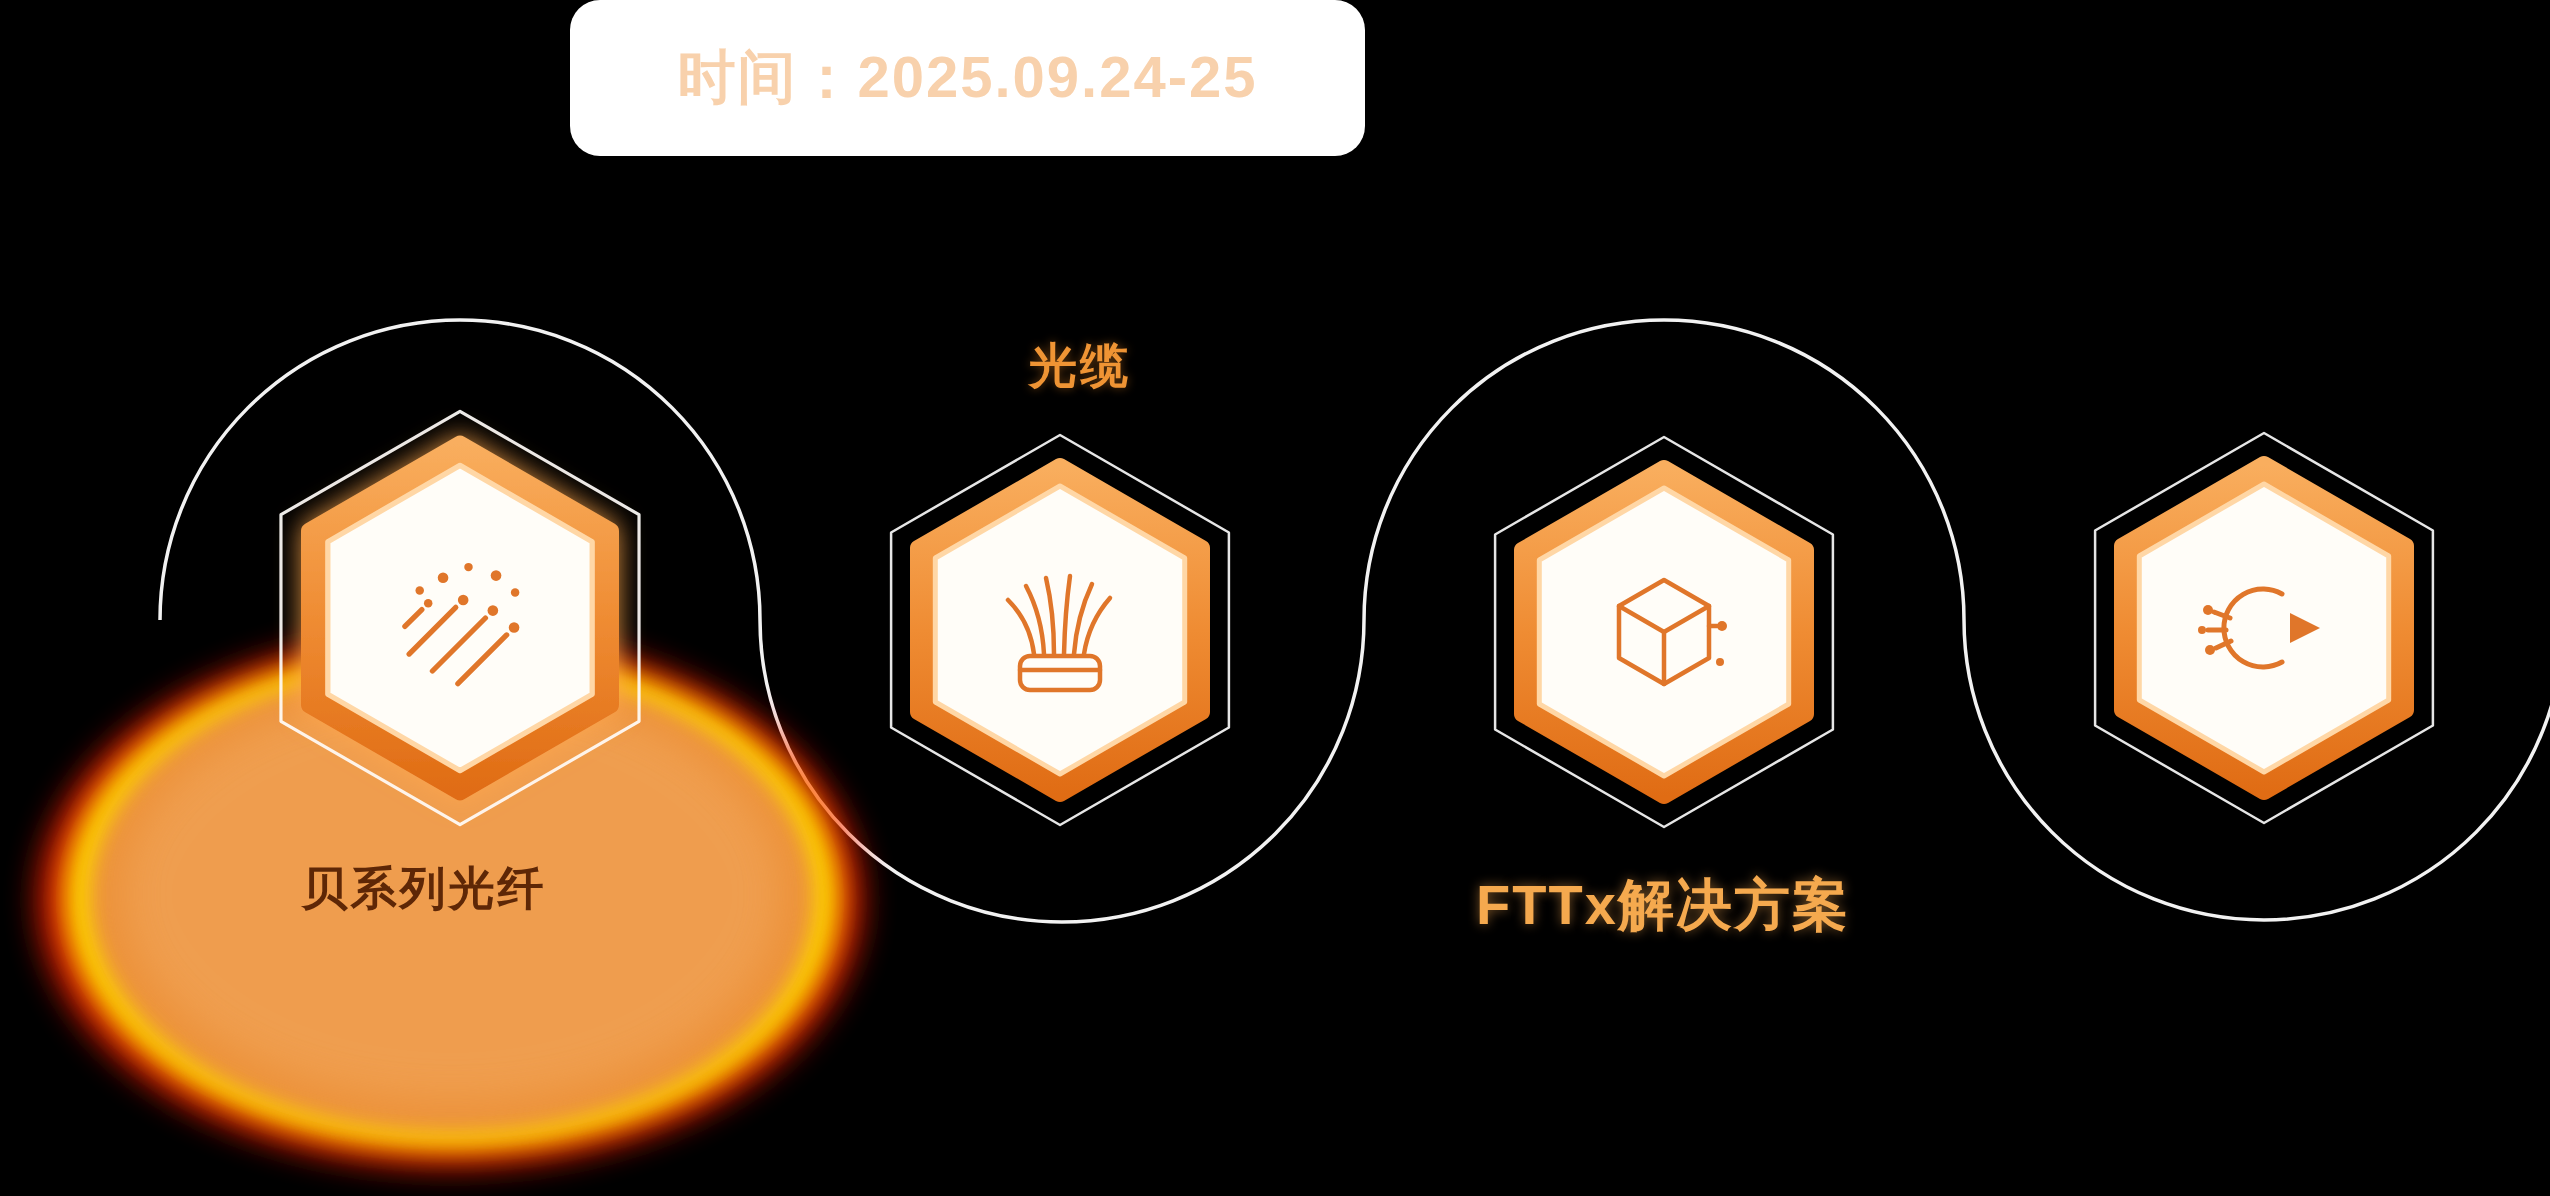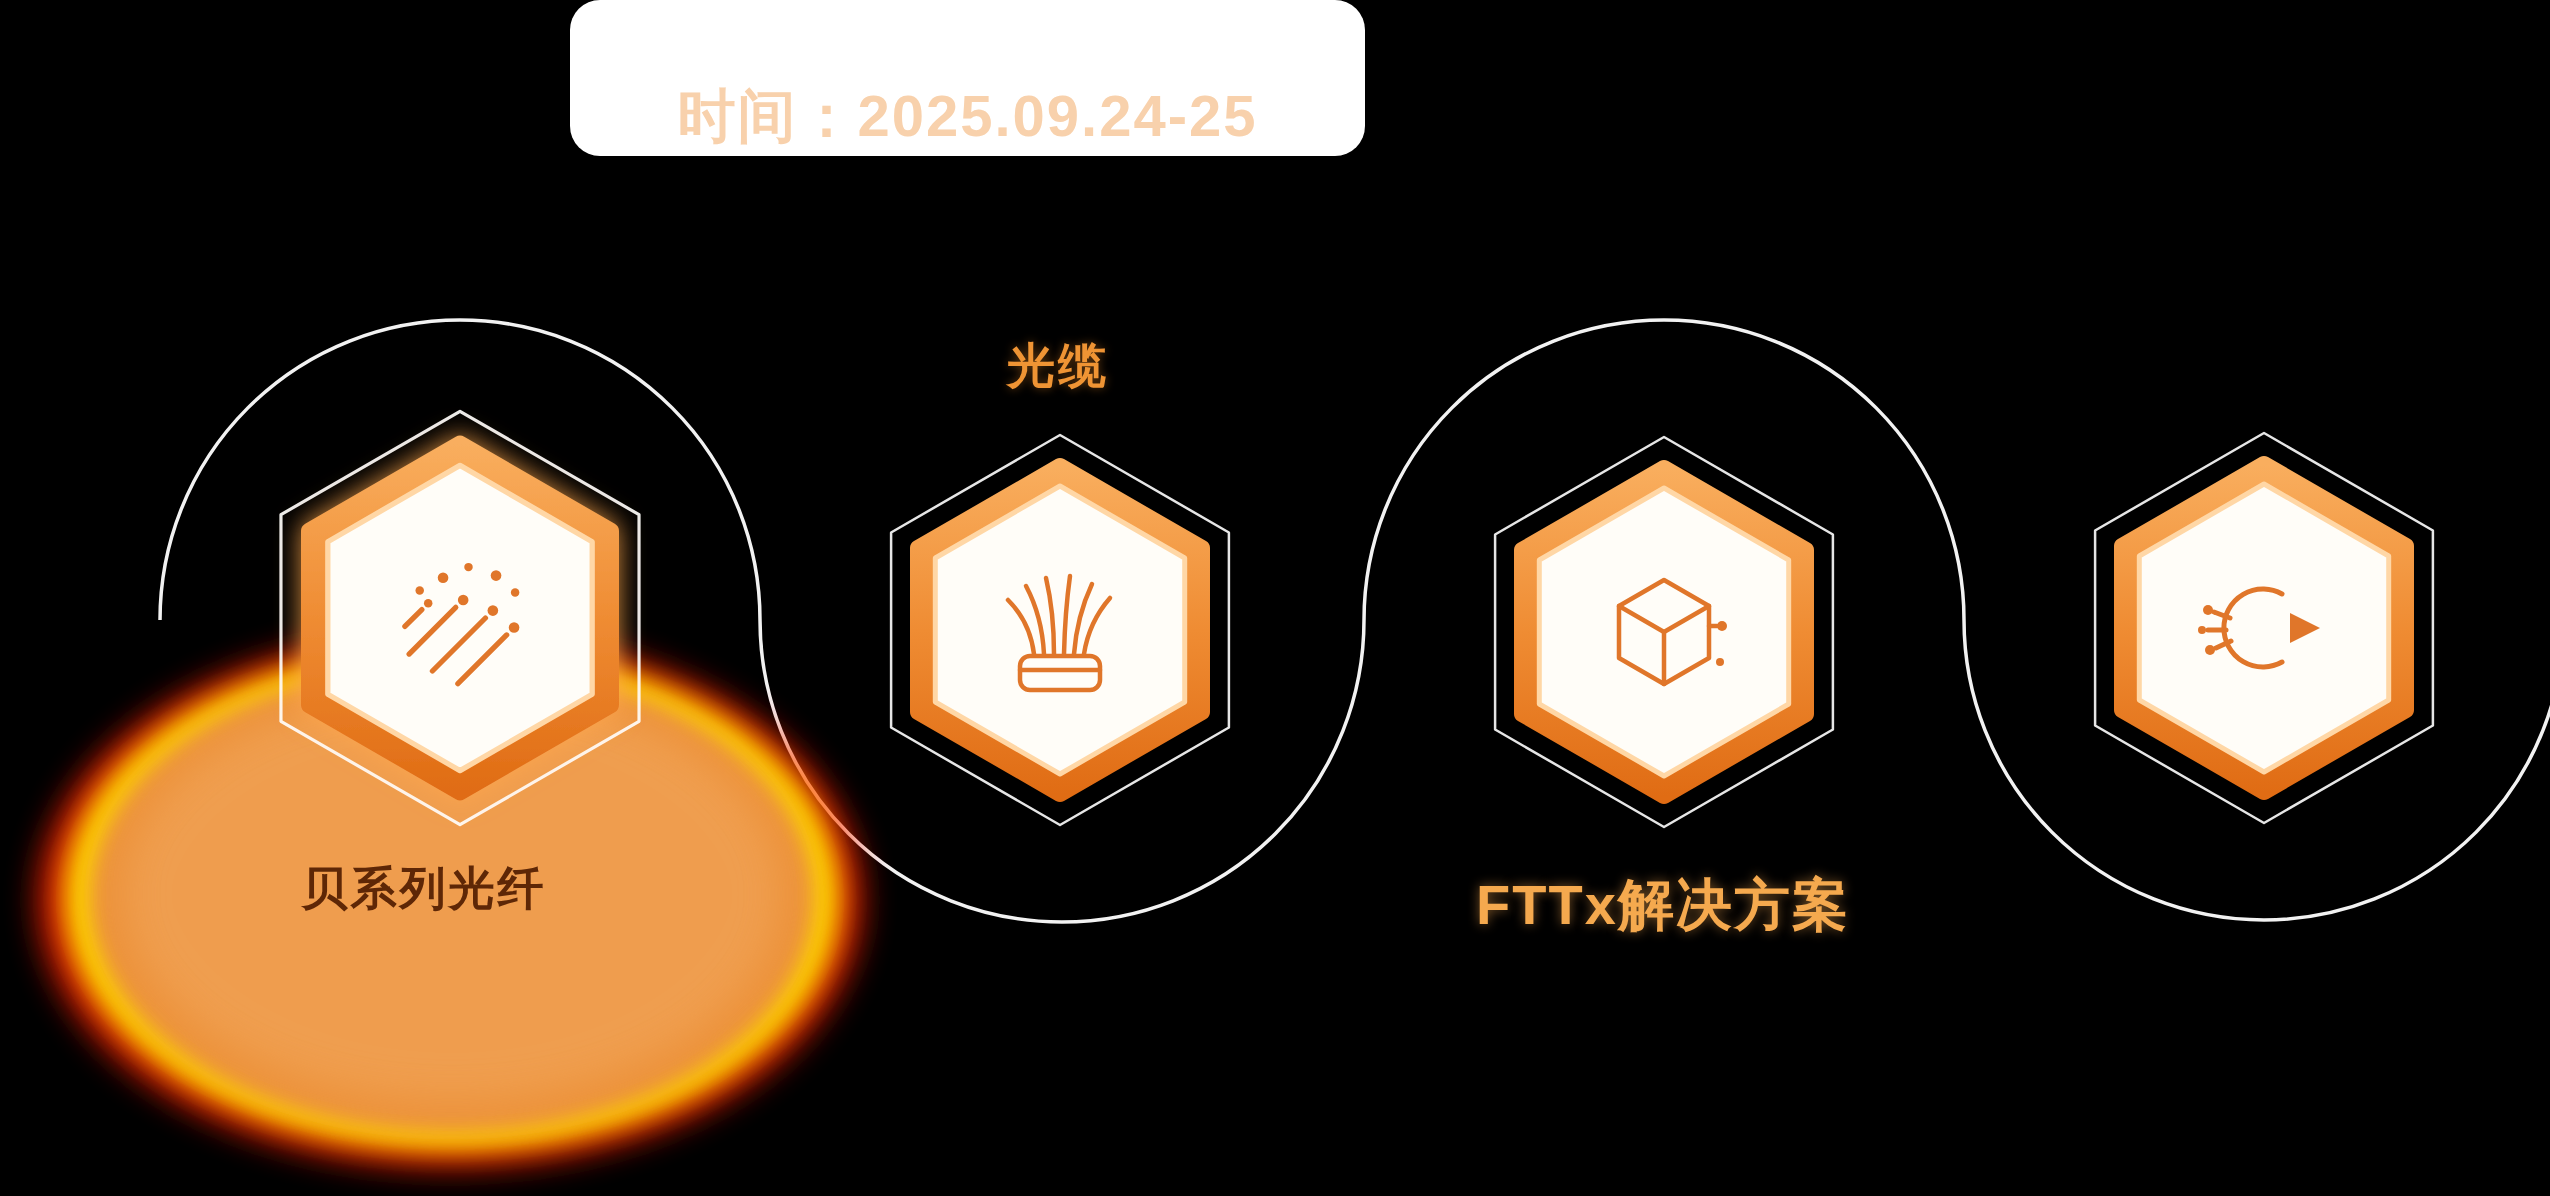--- a/index.html
+++ b/index.html
@@ -7,39 +7,40 @@
     position:relative;
     width:2550px;height:1196px;
     background:#000;
     overflow:hidden;
     font-family:"Liberation Sans","DejaVu Sans",sans-serif;
   }
   
   .badge{
     position:absolute;top:0;height:156px;
     background:#ffffff;border-radius:30px;
-    display:flex;align-items:flex-end;justify-content:center;
+    display:flex;align-items:center;justify-content:center;
     font-weight:bold;font-size:58px;letter-spacing:2px;
     color:#f8d1ac;
   }
   .badge-time{left:570px;width:795px;}
   .badge-booth{left:1557px;width:597px;}
   
   .scene{position:absolute;left:0;top:0;}
   
   .node-label{
     position:absolute;transform:translateX(-50%);
     font-weight:bold;white-space:nowrap;
   }
   .label-dark{
     color:#5e2706;font-size:46px;letter-spacing:3px;
   }
   .label-orange{
     color:#ef9434;font-size:48px;letter-spacing:3px;
     text-shadow:0 0 10px rgba(240,140,40,.45);
+    margin-left:22px;
   }
   .label-orange-bright{
     color:#f5a94e;font-size:56px;letter-spacing:2px;
     text-shadow:0 0 12px rgba(250,170,80,.5);
   }
   .lbl-1{left:424px;top:858px;}
   .lbl-2{left:1058px;top:334px;}
   .lbl-3{left:1663px;top:868px;}
   .lbl-4{left:2264px;top:334px;}
 </style>

